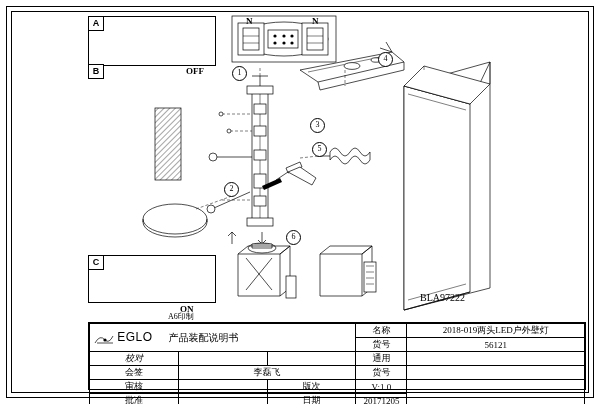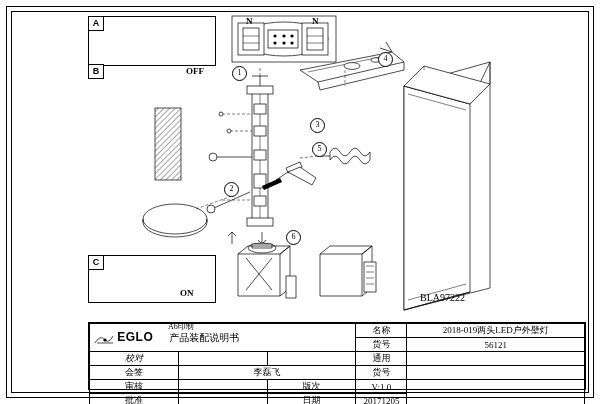--- a/index.html
+++ b/index.html
@@ -22,29 +22,29 @@
   .ln{stroke:#000;fill:none;stroke-width:0.7;}
   .ln-thin{stroke:#000;fill:none;stroke-width:0.5;}
   .ln-dash{stroke:#000;fill:none;stroke-width:0.5;stroke-dasharray:3 2;}
   .fillw{fill:#fff;stroke:#000;stroke-width:0.7;}
   .fillk{fill:#000;}
 
   .cnum{position:absolute;width:13px;height:13px;border:1px solid #000;border-radius:50%;
         font-size:8px;line-height:12px;text-align:center;background:#fff;font-family:"Liberation Serif",serif;}
 
   .code-lbl{position:absolute;font-family:"Liberation Serif",serif;font-size:10px;}
-  .a6{position:absolute;left:168px;top:321px;font-size:8px;font-family:"Liberation Serif",serif;}
+  .a6{position:absolute;left:168px;top:311px;font-size:8px;font-family:"Liberation Serif",serif;}
 
   
   #title{position:absolute;left:88px;top:322px;width:498px;height:68px;border:1px solid #000;box-sizing:border-box;}
   #title table{border-collapse:collapse;width:100%;height:100%;table-layout:fixed;}
   #title td{border:1px solid #000;font-size:9px;padding:0 3px;font-family:"Liberation Serif",serif;height:13px;}
   .c-lbl{text-align:center;}
   .logo-cell{position:relative;text-align:left;}
-  .eglo-word{font-family:"Liberation Sans",sans-serif;font-weight:bold;font-size:12px;letter-spacing:0.5px;}
+  .eglo-word{font-family:"Liberation Sans",sans-serif;font-weight:normal;font-size:12px;letter-spacing:0.5px;}
   .docname{font-size:10px;padding-left:16px;}
   .egl-mark{display:inline-block;width:22px;height:12px;vertical-align:middle;position:relative;}
 </style>
 </head>
 <body>
 
 <div id="sheet">
 
   <div class="border-outer"></div>
   <div class="border-inner"></div>
@@ -244,21 +244,21 @@
   </svg>
 
   <div class="panel panelA">
     <div class="panel-tag">A</div>
   </div>
   <div class="lbl lbl-b" style="left:186px;top:66px;">OFF</div>
 
   <div class="panel panelC">
     <div class="panel-tag">C</div>
   </div>
-  <div class="lbl lbl-b" style="left:180px;top:288px;">ON</div>
+  <div class="lbl lbl-b" style="left:180px;top:304px;">ON</div>
 
   <div class="panel-tag" style="position:absolute;left:88px;top:64px;border:1px solid #000;">B</div>
 
   <div class="lbl lbl-b" style="left:246px;top:16px;">N</div>
   <div class="lbl lbl-b" style="left:312px;top:16px;">N</div>
 
   <div class="cnum" style="left:232px;top:66px;">1</div>
   <div class="cnum" style="left:224px;top:182px;">2</div>
   <div class="cnum" style="left:310px;top:118px;">3</div>
   <div class="cnum" style="left:378px;top:52px;">4</div>

